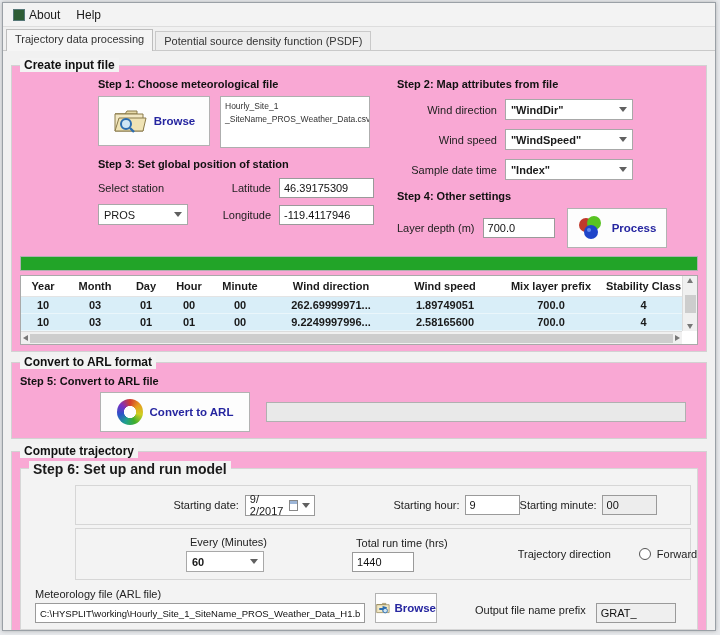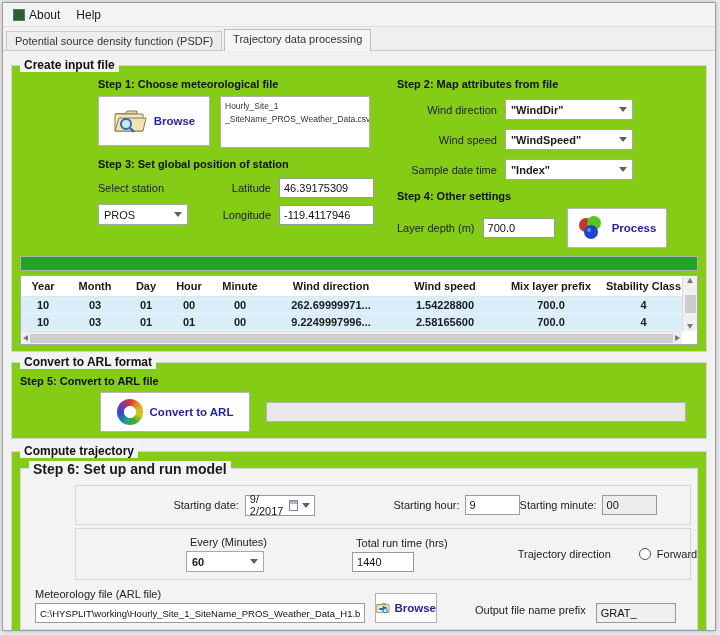--- a/index.html
+++ b/index.html
@@ -21,21 +21,21 @@
   .about-glyph { width:12px; height:12px; background:#2e5d34; border:1px solid #577; display:inline-block; }
 
   
   .tabstrip { height:23px; display:flex; align-items:flex-end; padding:0 3px; flex:0 0 auto; }
   .tab { font-size:11px; padding:3px 8px; border:1px solid #c9c9c9; border-bottom:none; background:#ededed;
          margin-right:2px; color:#333; }
   .tab.active { background:#f5f5f5; height:22px; border-color:#bdbdbd; position:relative; top:1px; z-index:2; }
   .tabpage { flex:1; border-top:1px solid #c9c9c9; background:#f1f1f1; padding:8px 8px 4px 8px; overflow:hidden; }
 
   
-  .groupbox { position:relative; border:1px solid #d2d2d2; background:#84cc16; padding:12px 8px 6px 8px; }
+  .groupbox { position:relative; border:1px solid #d2d2d2; background:#f9a8d4; padding:12px 8px 6px 8px; }
   .group-title { position:absolute; top:-8px; left:8px; background:#f3f3f3; padding:0 4px; font-weight:bold;
                  font-size:12px; color:#111; }
   .step-title { font-weight:bold; font-size:11px; color:#111; }
 
   
   .tb { height:20px; border:1px solid #9a9a9a; background:#fff; font:11px "Liberation Sans",sans-serif;
         padding:0 4px; color:#111; }
   .tb.disabled { background:#ededed; }
   .combo { display:flex; align-items:center; justify-content:space-between; background:#fff; border:1px solid #a8a8a8;
            height:21px; padding:0 5px; font-size:11px; }
@@ -136,22 +136,22 @@
     <div class="menu-item">
       <span class="about-glyph"></span>
       <span>About</span>
     </div>
     <div class="menu-item">
       <span>Help</span>
     </div>
   </div>
 
   <div class="tabstrip">
+    <div class="tab active">Trajectory data processing</div>
     <div class="tab">Potential source density function (PSDF)</div>
-    <div class="tab active">Trajectory data processing</div>
   </div>
 
   <div class="tabpage">
 
     <div class="groupbox g1">
       <div class="group-title">Create input file</div>
 
       <div class="g1-cols">
         <div class="g1-left">
           <div class="step-title">Step 1: Choose meteorological file</div>
@@ -263,21 +263,21 @@
               </tr>
             </thead>
             <tbody>
               <tr>
                 <td>10</td>
                 <td>03</td>
                 <td>01</td>
                 <td>00</td>
                 <td>00</td>
                 <td>262.69999971...</td>
-                <td>1.54228800</td>
+                <td>1.89749051</td>
                 <td>700.0</td>
                 <td>4</td>
               </tr>
               <tr>
                 <td>10</td>
                 <td>03</td>
                 <td>01</td>
                 <td>01</td>
                 <td>00</td>
                 <td>9.2249997996...</td>

